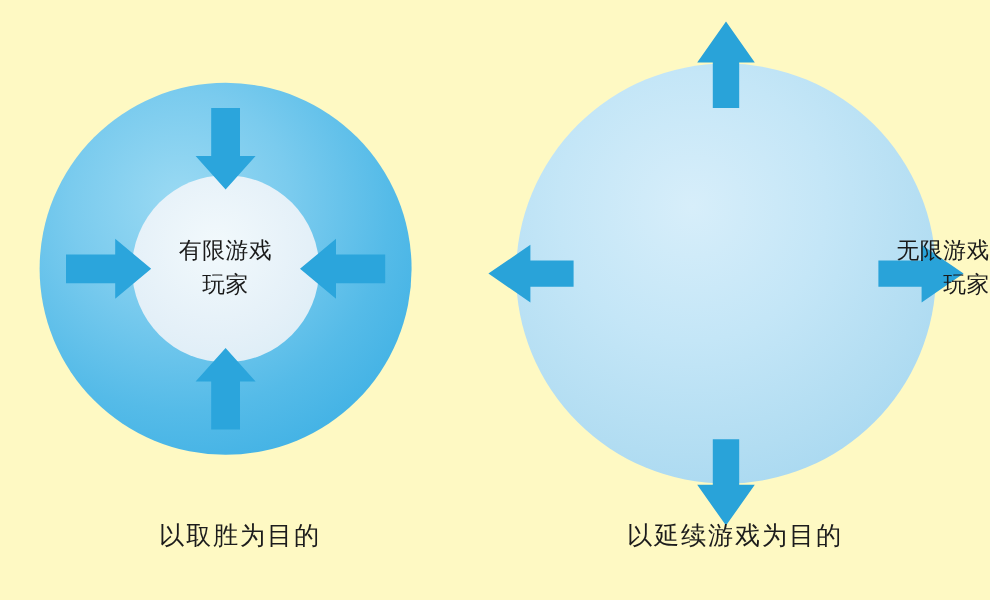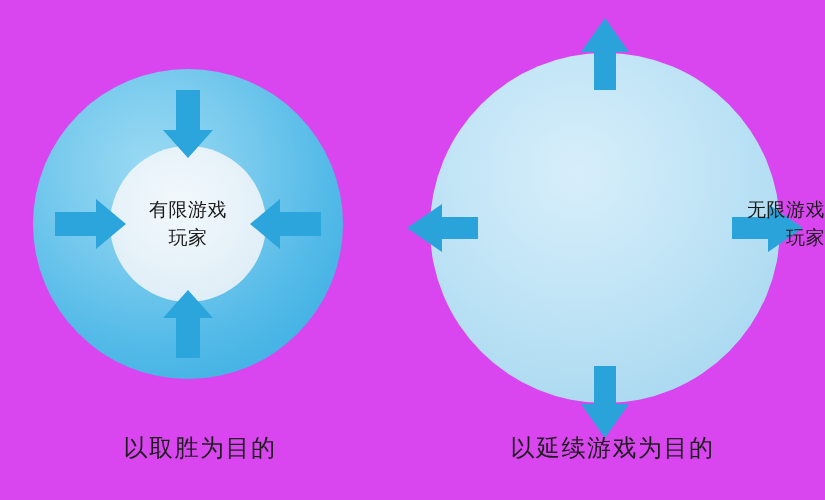--- a/index.html
+++ b/index.html
@@ -12,21 +12,21 @@
     height: 500px;
     font-family: "Liberation Sans", "DejaVu Sans", sans-serif;
     overflow: hidden;
     position: relative;
   }
 
   #diagram-root {
     position: relative;
     width: 825px;
     height: 500px;
-    background: #d946ef;
+    background: #fef9c3;
   }
 
   .panel {
     position: absolute;
     top: 0;
     height: 500px;
   }
 
   #panel-finite { left: 0px;   width: 400px; }
   #panel-infinite { left: 400px; width: 425px; }
@@ -73,21 +73,21 @@
   .circle-label .line {
     display: block;
   }
 
   
   .caption {
     position: absolute;
     top: 432px;
     width: 100%;
     text-align: center;
-    font-size: 24px;
+    font-size: 21px;
     color: #1c1c1c;
     letter-spacing: 1.5px;
     white-space: nowrap;
   }
 </style>
 </head>
 <body>
 
 <div id="diagram-root">
 

